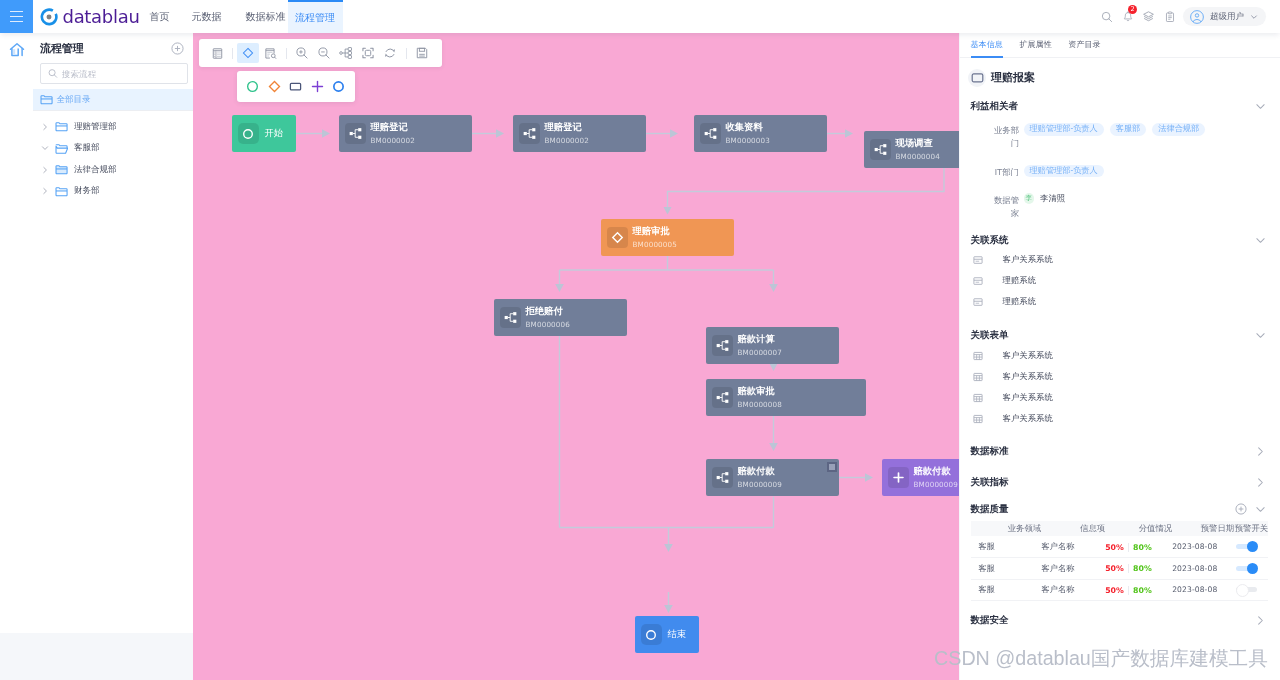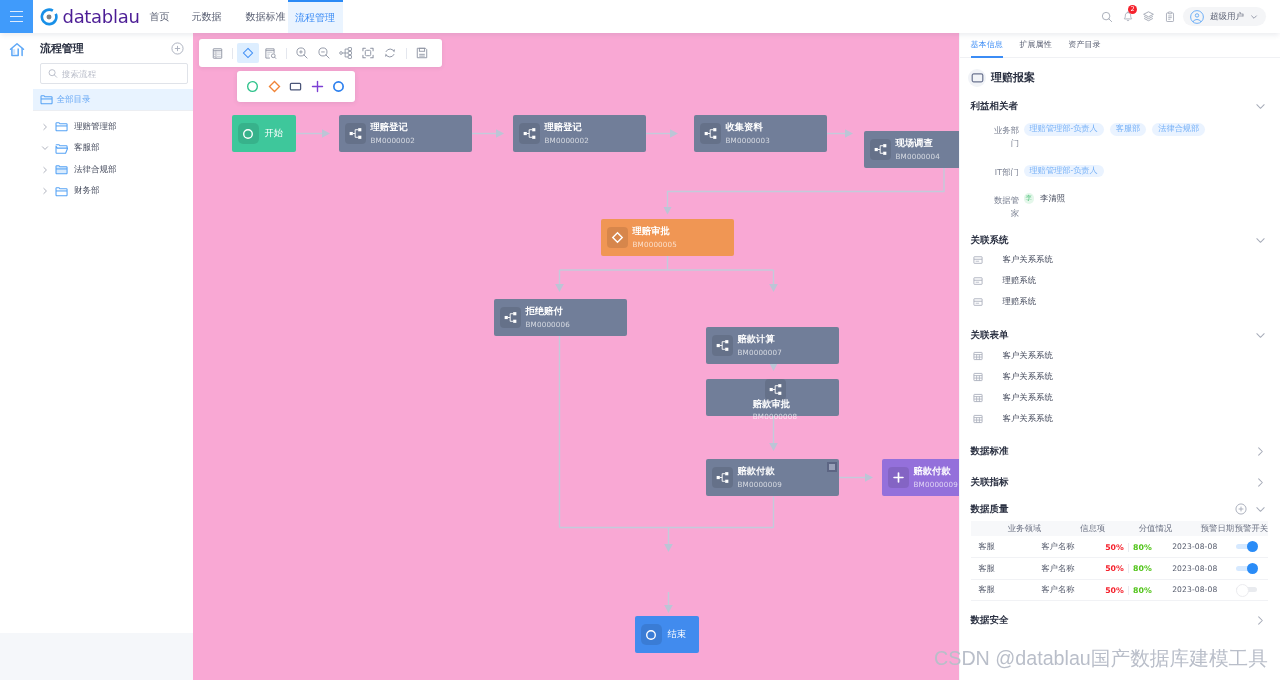--- a/index.html
+++ b/index.html
@@ -575,21 +575,21 @@
               <rect x="11.3" y="10.7" width="3.9" height="3.9" fill="#fff"></rect>
               <path d="M4.7,8 L7.6,8 M7.6,3.35 L7.6,12.65 M7.6,3.35 L11.3,3.35 M7.6,12.65 L11.3,12.65" stroke="#fff" stroke-width="1.15" fill="none"></path>
             </svg>
           </div>
         <div class="node-txt">
           <div class="node-title">赔款计算</div>
           <div class="node-code">BM0000007</div>
         </div>
       </div>
 
-      <div class="node" style="left:513px;top:346px;width:133px;height:37px;background:#717e99;flex-direction:column;">
+      <div class="node" style="left:513px;top:346px;width:160px;height:37px;background:#717e99;">
         <div class="node-ico">
             <svg width="13" height="13" viewBox="0 0 16 16">
               <rect x="0.8" y="6.1" width="3.9" height="3.9" fill="#fff"></rect>
               <rect x="11.3" y="1.4" width="3.9" height="3.9" fill="#fff"></rect>
               <rect x="11.3" y="10.7" width="3.9" height="3.9" fill="#fff"></rect>
               <path d="M4.7,8 L7.6,8 M7.6,3.35 L7.6,12.65 M7.6,3.35 L11.3,3.35 M7.6,12.65 L11.3,12.65" stroke="#fff" stroke-width="1.15" fill="none"></path>
             </svg>
           </div>
         <div class="node-txt">
           <div class="node-title">赔款审批</div>

